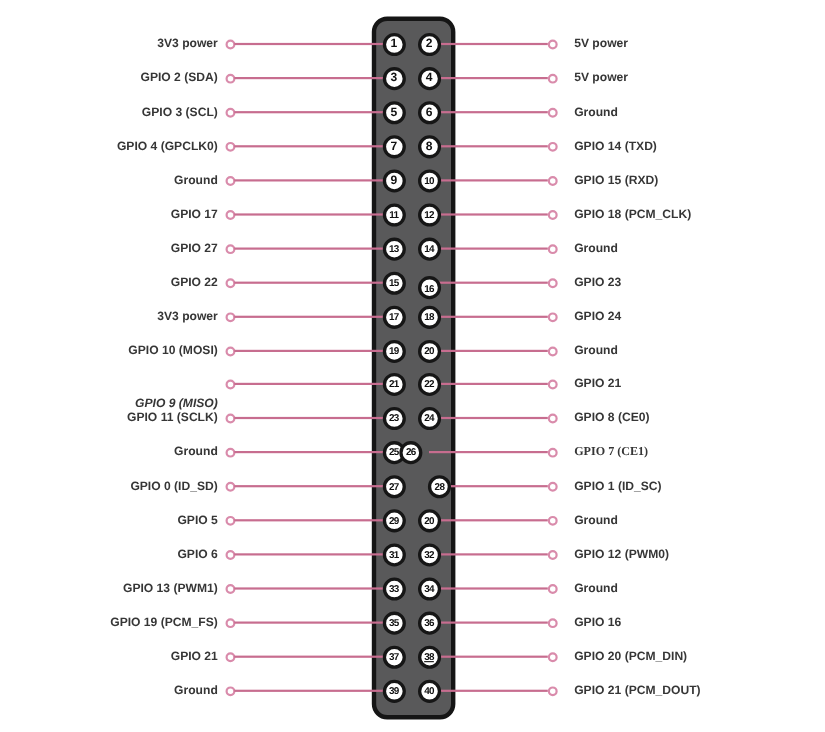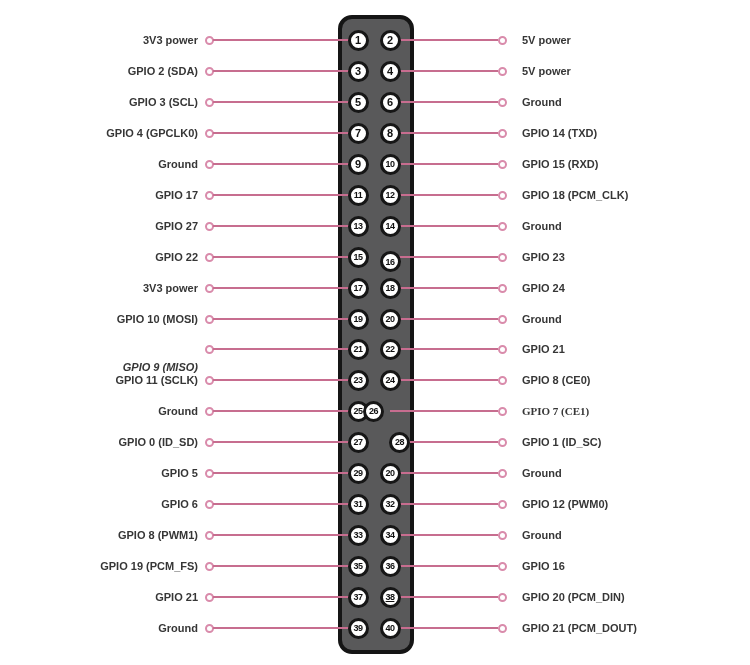--- a/index.html
+++ b/index.html
@@ -259,21 +259,21 @@
     <span class="ring left-ring" style="left: 204.5px; top: 499.5px;"></span>
     <div class="wire left-wire" style="left: 213px; top: 503px; width: 145px;"></div>
     <div class="pin left-pin two-digit" style="left: 347.5px; top: 493.5px;">31</div>
     <div class="pin right-pin two-digit" style="left: 379.5px; top: 493.5px;">32</div>
     <div class="wire right-wire" style="left: 390px; top: 503px; width: 108px;"></div>
     <span class="ring right-ring" style="left: 497.5px; top: 499.5px;"></span>
     <div class="pin-label right" style="top: 493px;">GPIO 12 (PWM0)</div>
   </div>
 
   <div>
-    <div class="pin-label left" style="top: 524px;">GPIO 8 (PWM1)</div>
+    <div class="pin-label left" style="top: 524px;">GPIO 13 (PWM1)</div>
     <span class="ring left-ring" style="left: 204.5px; top: 530.5px;"></span>
     <div class="wire left-wire" style="left: 213px; top: 534px; width: 145px;"></div>
     <div class="pin left-pin two-digit" style="left: 347.5px; top: 524.5px;">33</div>
     <div class="pin right-pin two-digit" style="left: 379.5px; top: 524.5px;">34</div>
     <div class="wire right-wire" style="left: 390px; top: 534px; width: 108px;"></div>
     <span class="ring right-ring" style="left: 497.5px; top: 530.5px;"></span>
     <div class="pin-label right" style="top: 524px;">Ground</div>
   </div>
 
   <div>

